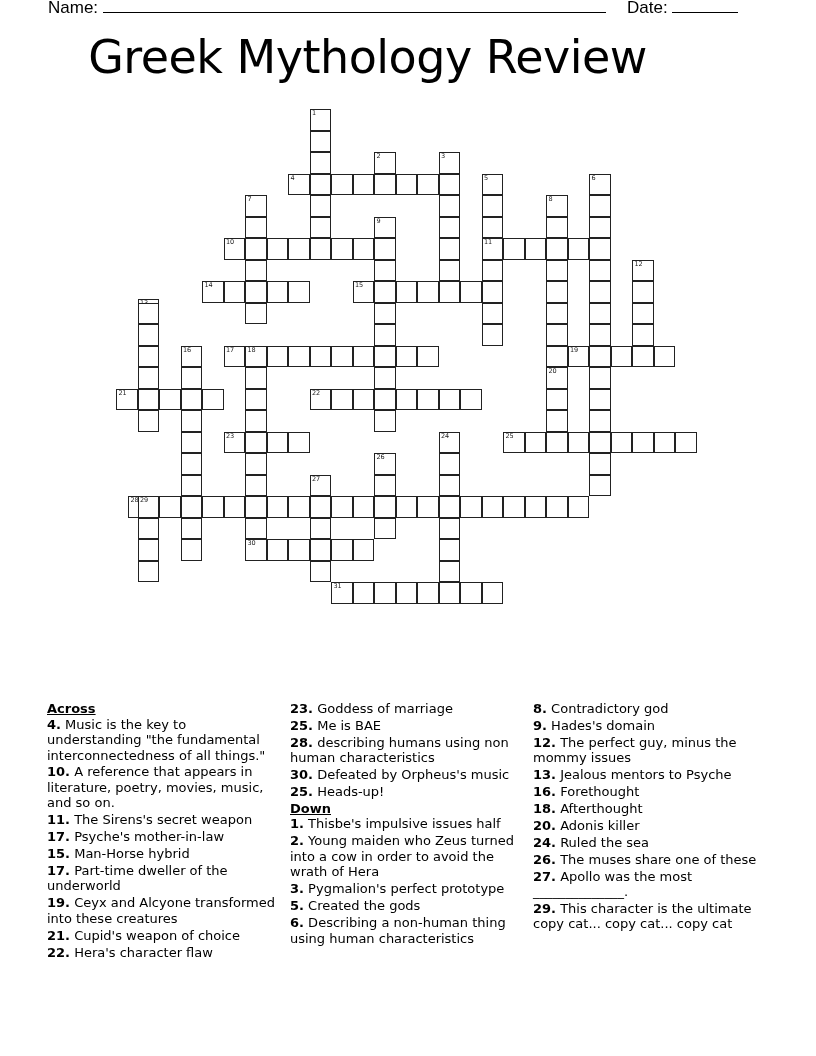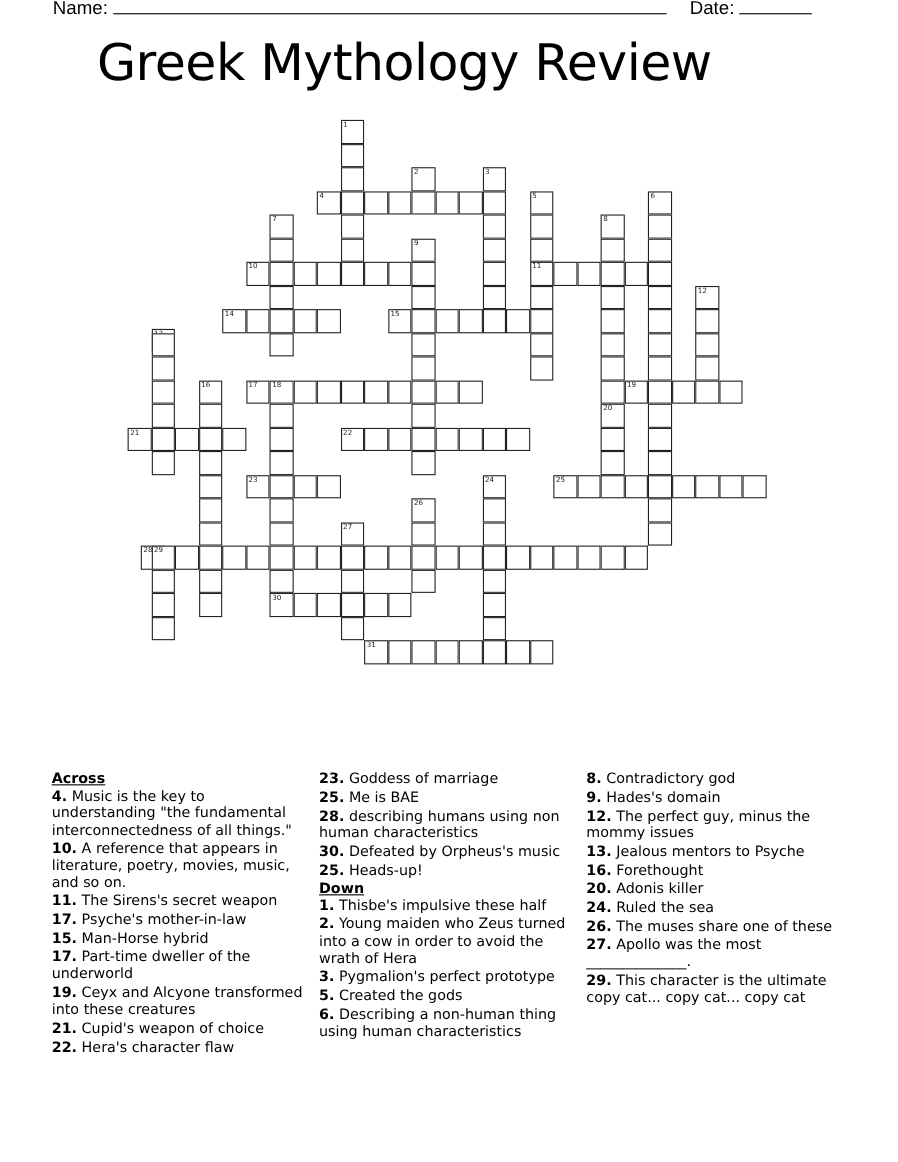--- a/index.html
+++ b/index.html
@@ -314,30 +314,31 @@
     <div class="clue"><b>21.</b><span> Cupid's weapon of choice</span></div>
     <div class="clue"><b>22.</b><span> Hera's character flaw</span></div>
   </div>
 <div class="clues" id="col2">
     <div class="clue"><b>23.</b><span> Goddess of marriage</span></div>
     <div class="clue"><b>25.</b><span> Me is BAE</span></div>
     <div class="clue"><b>28.</b><span> describing humans using non human characteristics</span></div>
     <div class="clue"><b>30.</b><span> Defeated by Orpheus's music</span></div>
     <div class="clue"><b>25.</b><span> Heads-up!</span></div>
     <div class="hd">Down</div>
-    <div class="clue"><b>1.</b><span> Thisbe's impulsive these half</span></div>
+    <div class="clue"><b>1.</b><span> Thisbe's impulsive issues half</span></div>
     <div class="clue"><b>2.</b><span> Young maiden who Zeus turned into a cow in order to avoid the wrath of Hera</span></div>
     <div class="clue"><b>3.</b><span> Pygmalion's perfect prototype</span></div>
     <div class="clue"><b>5.</b><span> Created the gods</span></div>
     <div class="clue"><b>6.</b><span> Describing a non-human thing using human characteristics</span></div>
   </div>
 <div class="clues" id="col3">
     <div class="clue"><b>8.</b><span> Contradictory god</span></div>
     <div class="clue"><b>9.</b><span> Hades's domain</span></div>
     <div class="clue"><b>12.</b><span> The perfect guy, minus the mommy issues</span></div>
     <div class="clue"><b>13.</b><span> Jealous mentors to Psyche</span></div>
     <div class="clue"><b>16.</b><span> Forethought</span></div>
+    <div class="clue"><b>18.</b><span> Afterthought</span></div>
     <div class="clue"><b>20.</b><span> Adonis killer</span></div>
     <div class="clue"><b>24.</b><span> Ruled the sea</span></div>
     <div class="clue"><b>26.</b><span> The muses share one of these</span></div>
     <div class="clue"><b>27.</b><span> Apollo was the most ______________.</span></div>
     <div class="clue"><b>29.</b><span> This character is the ultimate copy cat... copy cat... copy cat</span></div>
   </div>
 
 </body></html>

